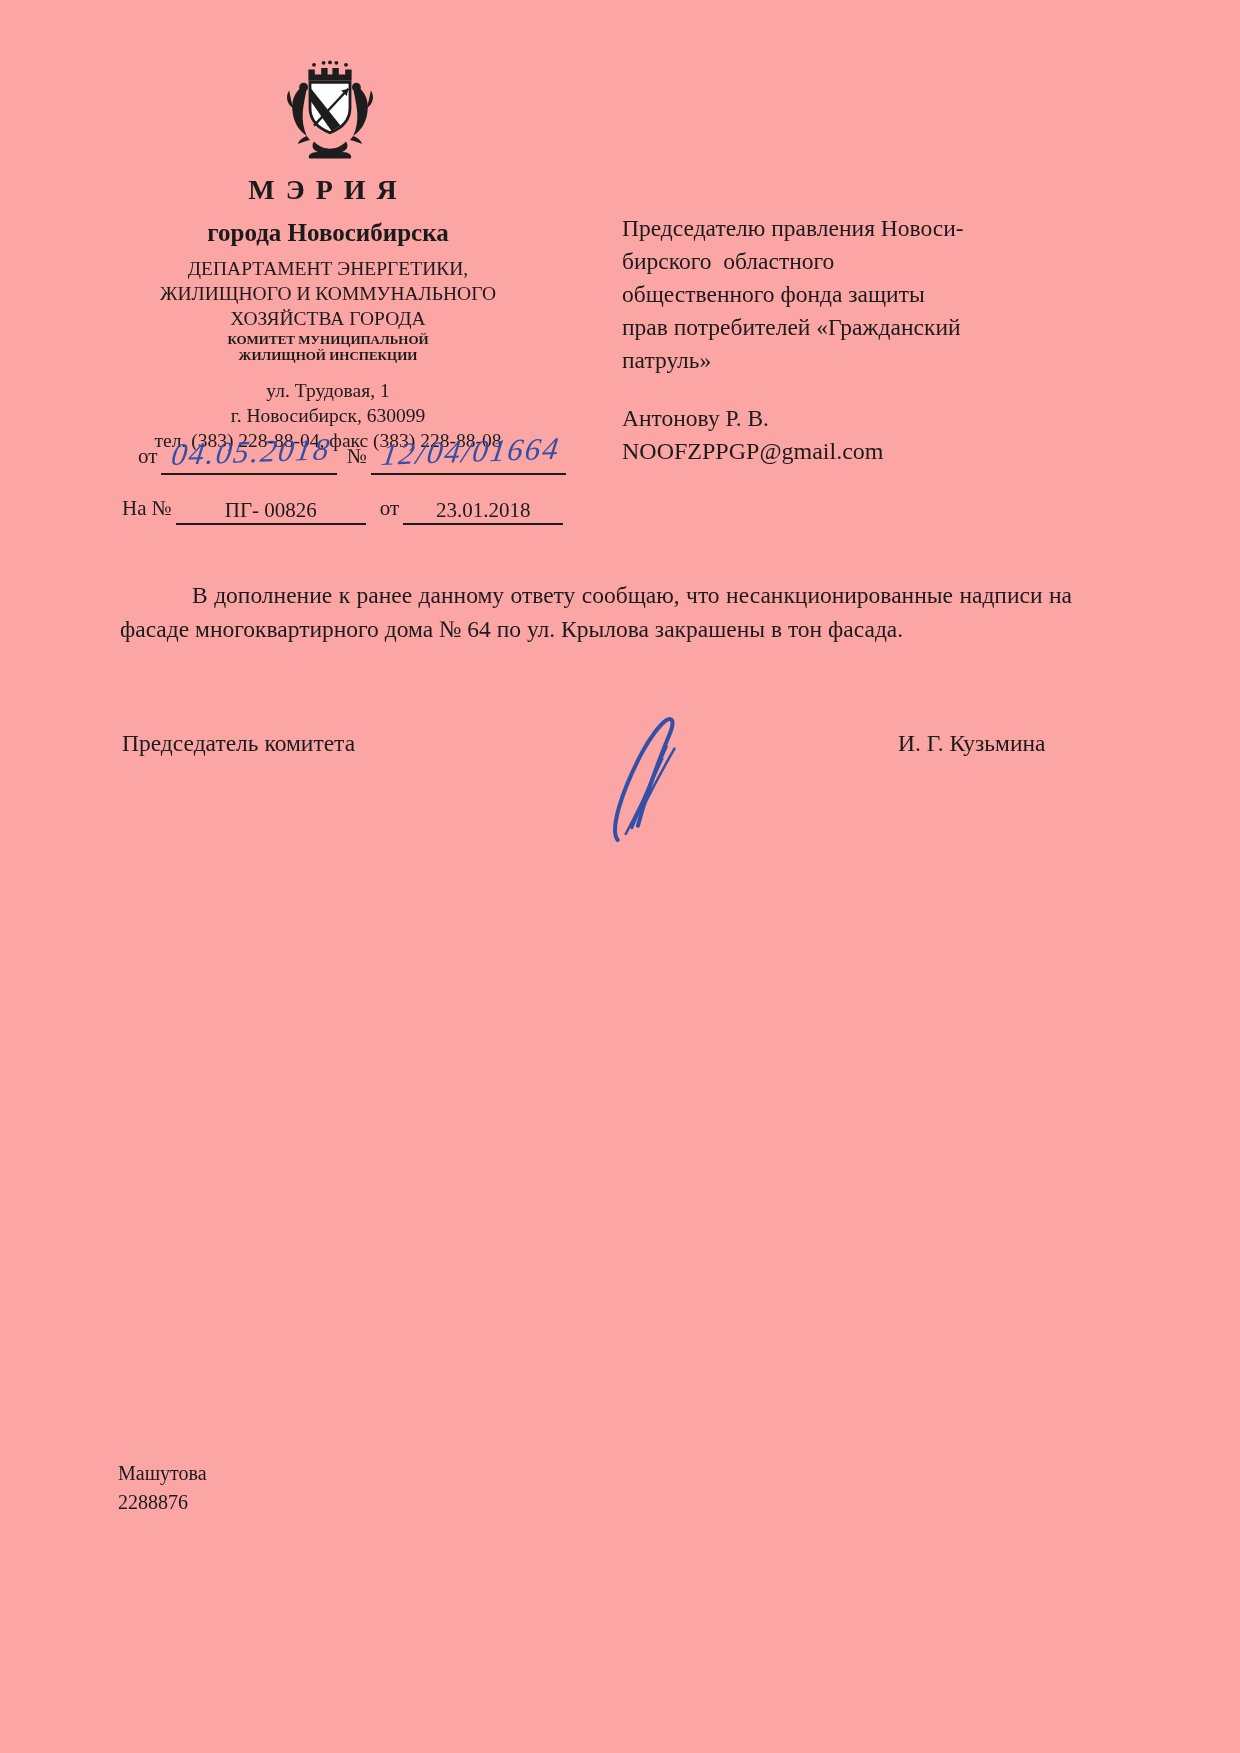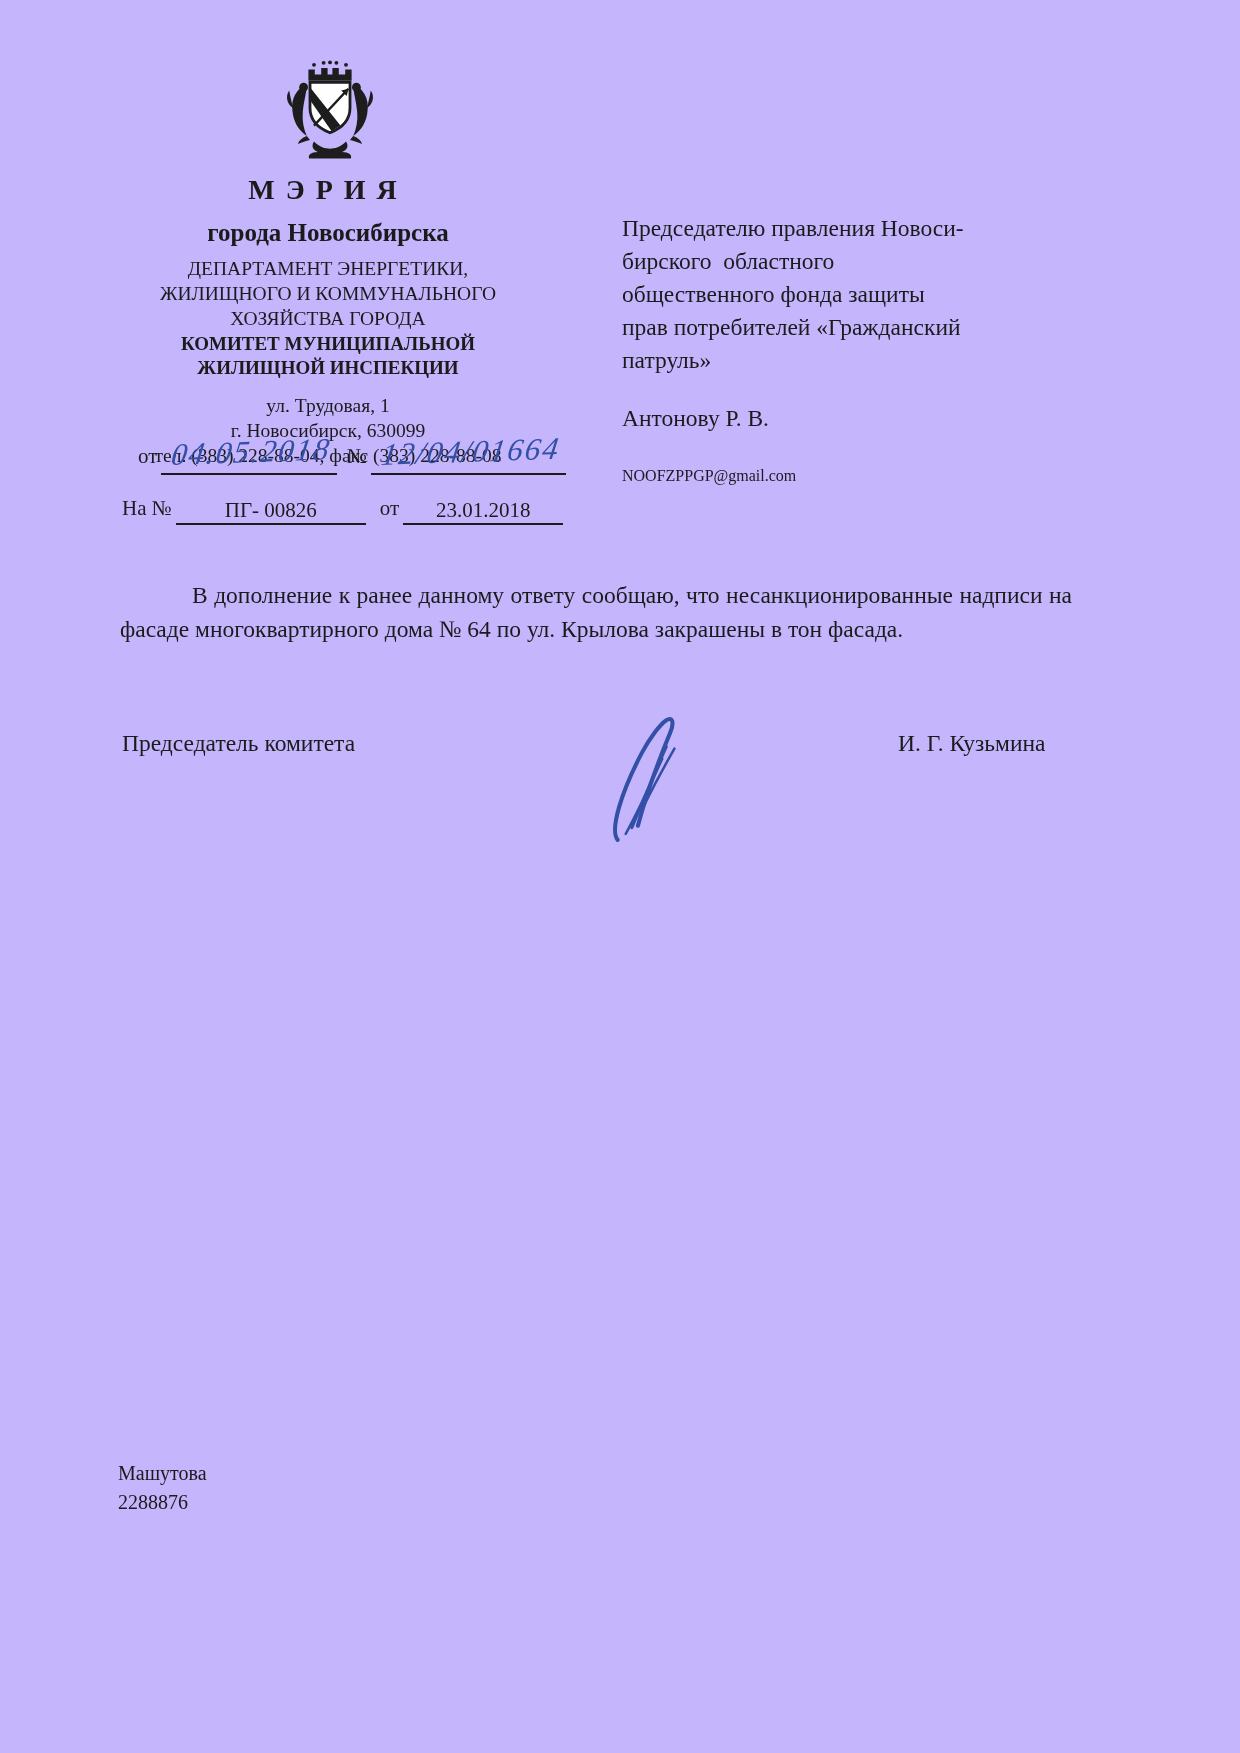--- a/index.html
+++ b/index.html
@@ -1,35 +1,35 @@
 <!DOCTYPE html>
 <html><head>
 <meta charset="utf-8">
 <style>
   html,body{margin:0;padding:0;background:#e8e8e8;}
   .page{
     position:relative;
     width:1240px;height:1753px;
     margin:0 auto;
-    background:#c4b5fd;
+    background:#fca5a5;
     font-family:"Liberation Serif","DejaVu Serif",serif;
     color:#1b1b1b;
     overflow:hidden;
   }
   
   .coa{position:absolute;left:281px;top:60px;width:98px;height:104px;}
   
   .lh{
     position:absolute;left:113px;top:172px;width:430px;
     text-align:center;line-height:1.28;
   }
   .lh .org{font-size:28px;font-weight:bold;letter-spacing:11px;margin-bottom:9px;}
   .lh .city{font-size:25px;font-weight:bold;margin-bottom:8px;}
   .lh .dept{font-size:19.5px;}
-  .lh .comm{font-size:19px;font-weight:bold;}
+  .lh .comm{font-size:13px;font-weight:bold;}
   .lh .addr{font-size:19.5px;font-family:Liberation Serif, serif;}
   .lh .sp1{height:14px;}
   
   .refline{position:absolute;display:flex;align-items:flex-end;}
   .ref1{left:138px;top:437px;}
   .ref2{left:122px;top:496px;}
   .reflabel{font-size:21px;padding:0 4px 6px 0;}
   .uline{border-bottom:2px solid #1b1b1b;text-align:center;}
   .hwbox{padding:0 8px;}
   .hw{
@@ -44,21 +44,21 @@
   }
   .typed{font-size:21px;padding-bottom:3px;}
   .ref2 .reflabel{padding-bottom:4px;}
   
   .recipient{
     position:absolute;left:622px;top:212px;width:420px;
     font-size:23.5px;line-height:1.4;
   }
   .recipient .rl{white-space:pre-wrap;}
   .recipient .rname{margin-top:26px;}
-  .recipient .remail{margin-top:30px;font-size:16px;}
+  .recipient .remail{font-size:24px;}
   
   .bodytext{
     position:absolute;left:120px;top:578px;width:952px;
     font-size:23.5px;line-height:1.45;
     text-align:justify;text-indent:72px;
   }
   
   .signtitle{position:absolute;left:122px;top:730px;font-size:23.5px;}
   .signname{position:absolute;left:898px;top:730px;font-size:23.5px;}
   .signsvg{position:absolute;left:582px;top:706px;width:124px;height:142px;}

